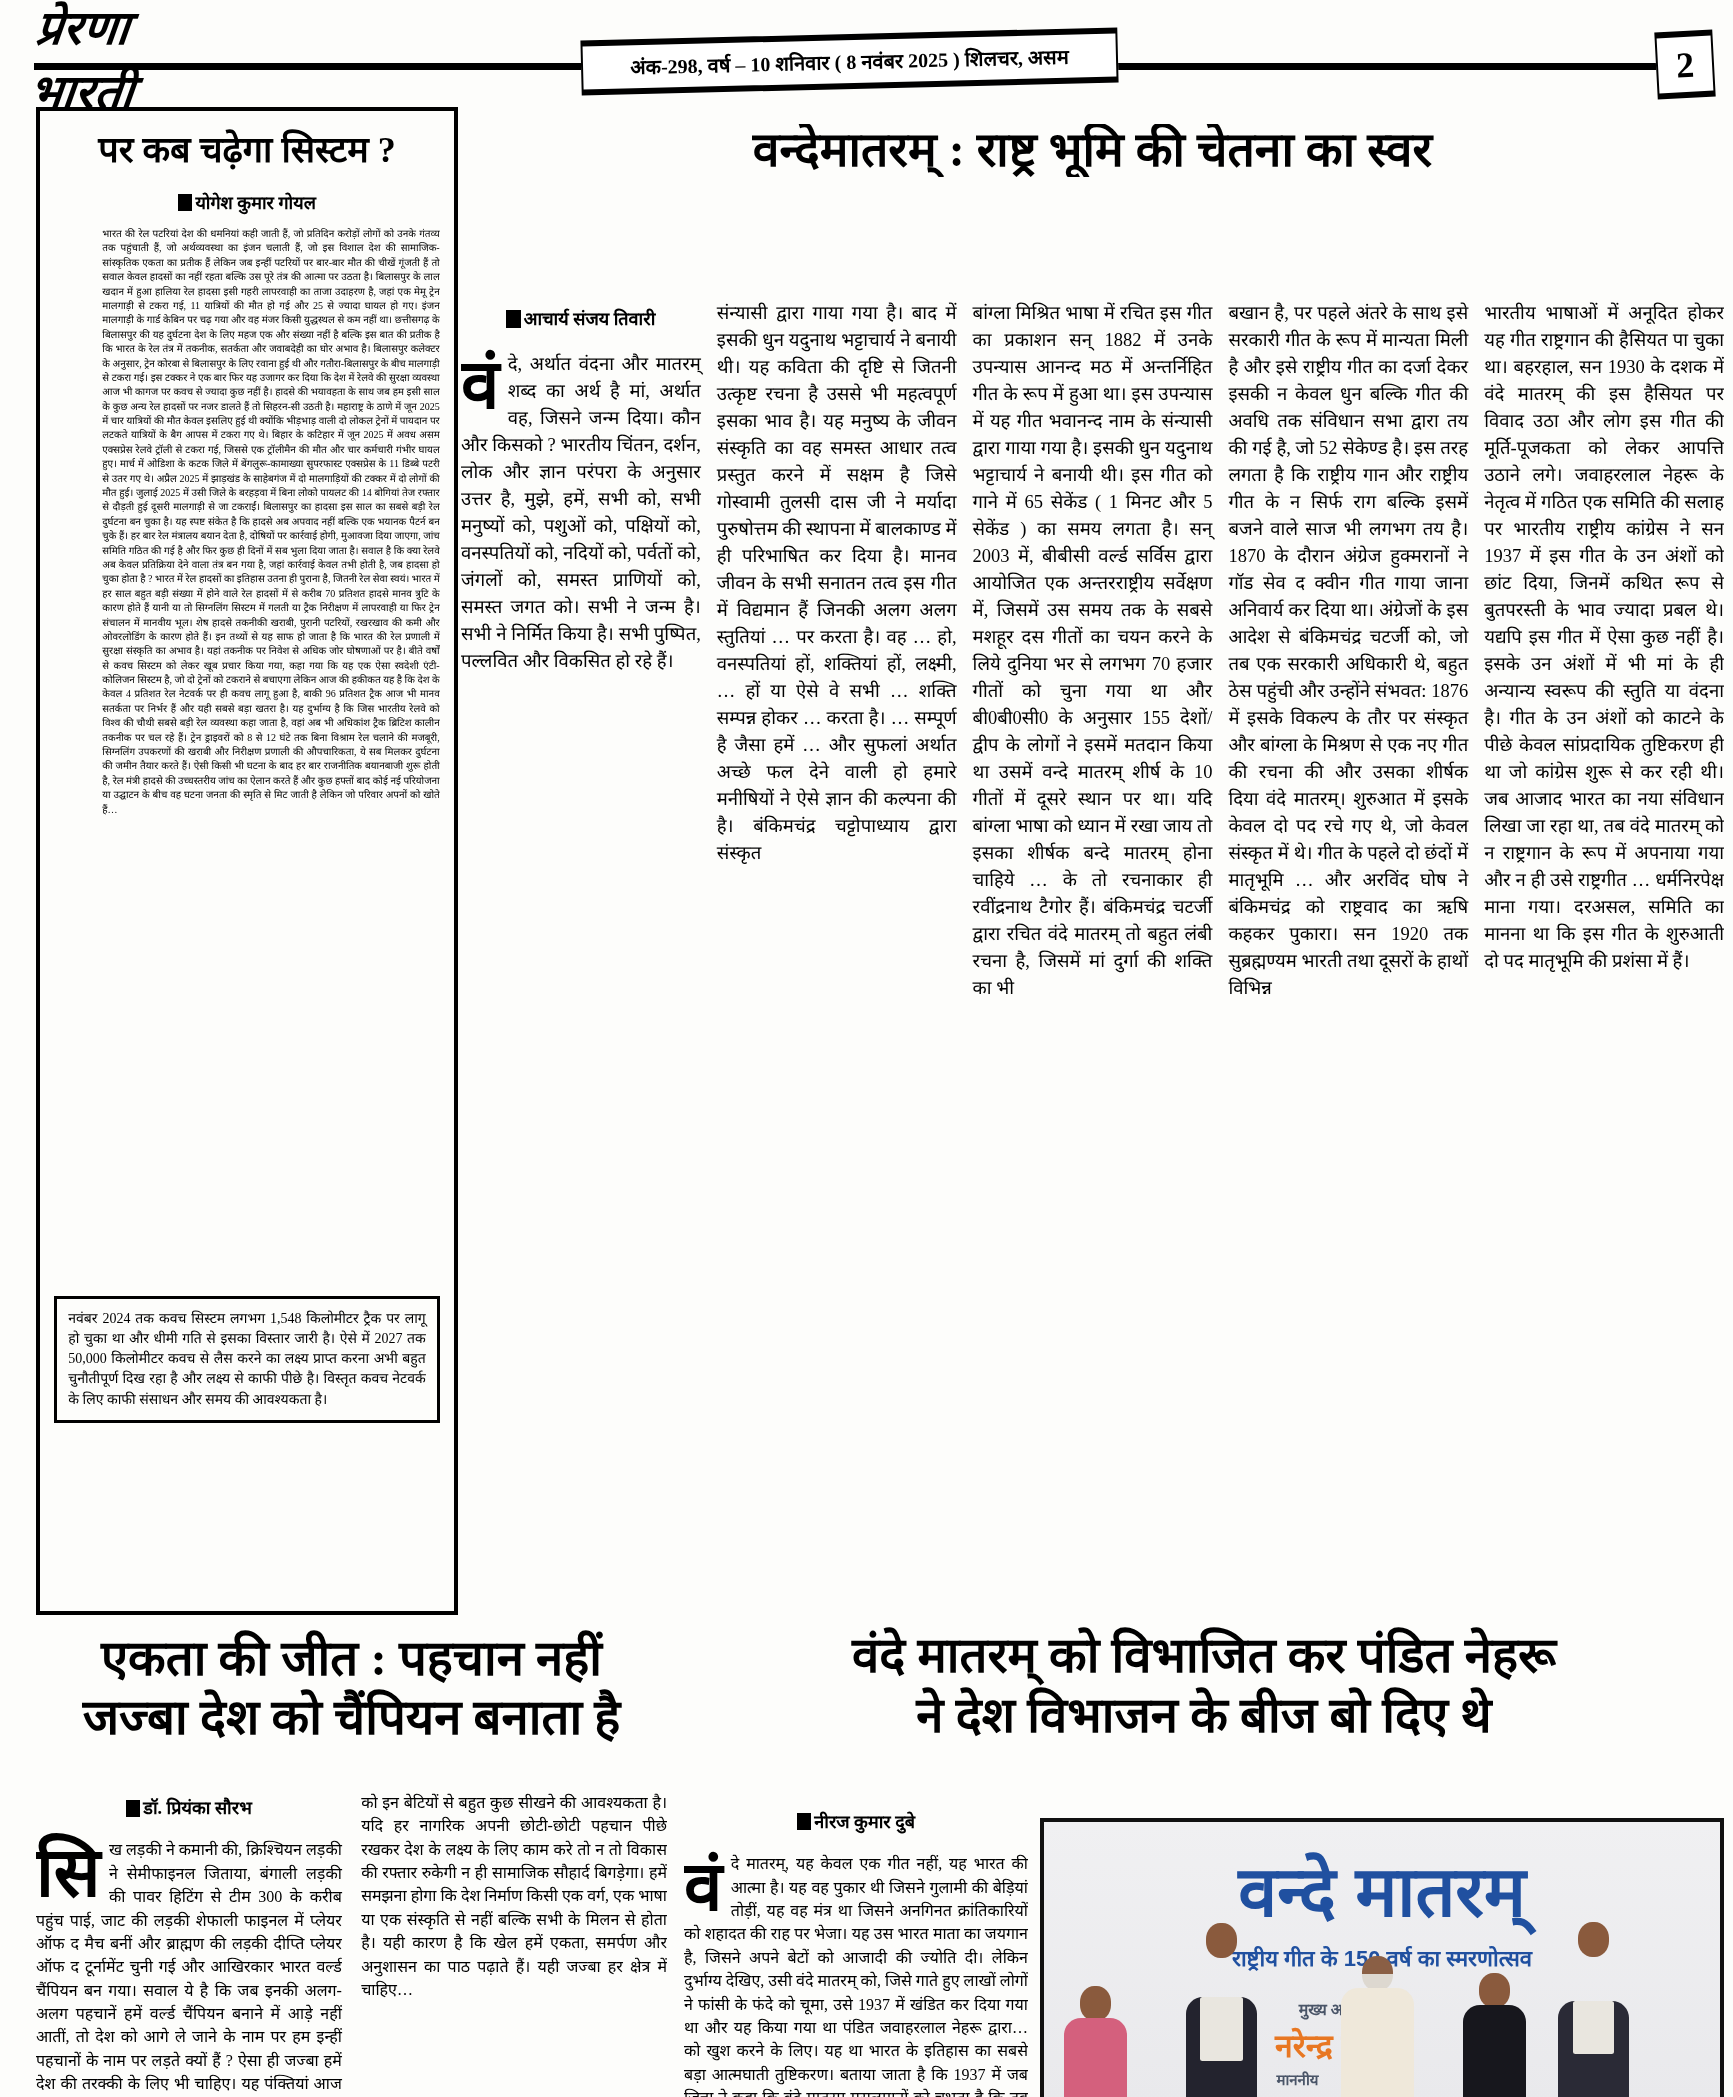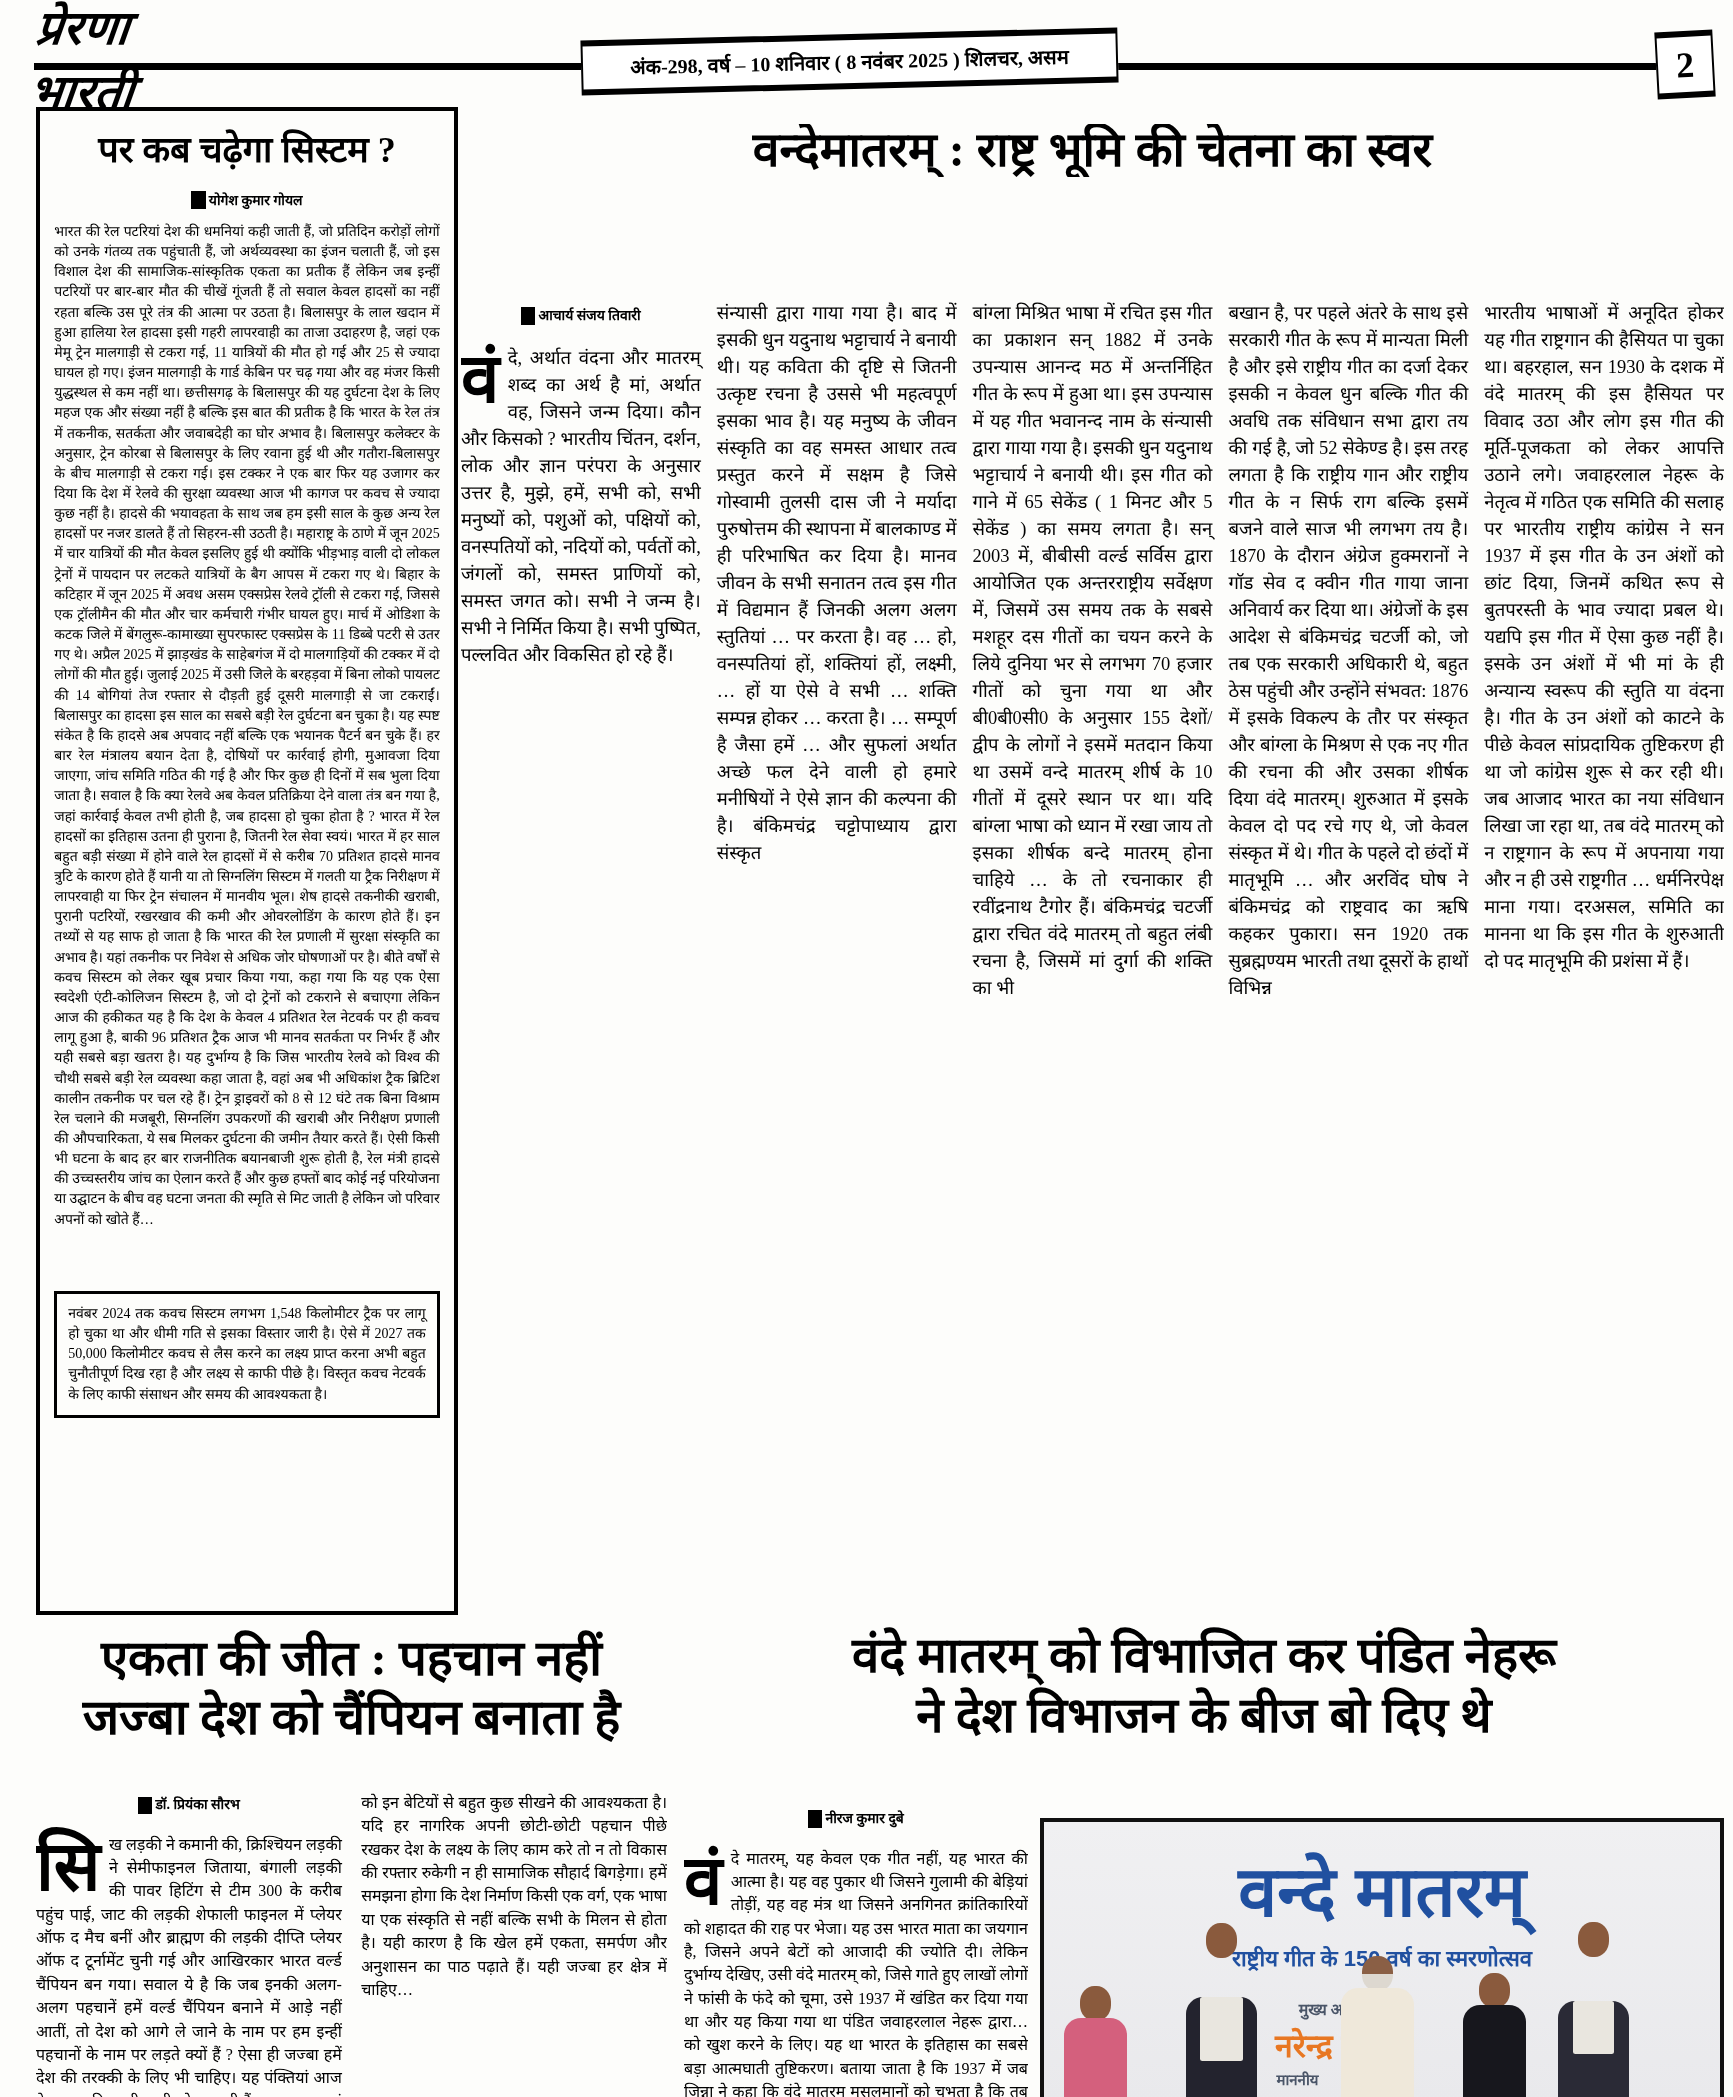--- a/index.html
+++ b/index.html
@@ -38,37 +38,37 @@
     border-top-width:6.7px; border-bottom-width:6.7px;
     transform: rotate(-3deg);
     display:flex; align-items:center; justify-content:center;
     font-size:36px; font-weight:700; z-index:2;
   }
 
   
   .headline { font-weight:700; text-align:center; }
   .byline-row {
     display:flex; align-items:center; justify-content:center; gap:3px;
-    font-size:14px; font-weight:700;
+    font-size:18px; font-weight:700;
   }
   .byline-sq { width:14.3px; height:17.6px; background:#000; display:inline-block; flex:0 0 auto; }
   .jcol { text-align:justify; text-justify:inter-word; }
   .dropcap {
     float:left; font-size:69px; line-height:0.95; font-weight:700;
     padding:2.5px 8.4px 0 0;
   }
 
   
   .rail-box {
     left:36px; top:107px; width:422px; height:1508px;
     border:4.2px solid #000; padding:12.6px 14.3px; overflow:hidden;
   }
   .rail-headline { font-size:36px; line-height:1.22; margin-top:5.9px; }
   .rail-byline { margin:17px 0 12.6px; }
-  .rail-body { font-size:14px; line-height:1.44; height:1068px; overflow:hidden; }
+  .rail-body { font-size:10px; line-height:1.44; height:1068px; overflow:hidden;margin-left:48px; }
   .rail-conclusion {
     border:3.4px solid #000; margin-top:1px; padding:10px 11px;
     font-size:14px; line-height:1.44;
   }
 
   
   .vande-headline { left:461px; top:124px; width:1263px; font-size:48px; line-height:1.1; white-space:nowrap; display:flex; justify-content:center; overflow:hidden; font-weight:700;}
   .vande-cols {
     left:461px; top:300px; width:1263px; height:1311px;
     display:grid; grid-template-columns:repeat(5,1fr); column-gap:16px;

